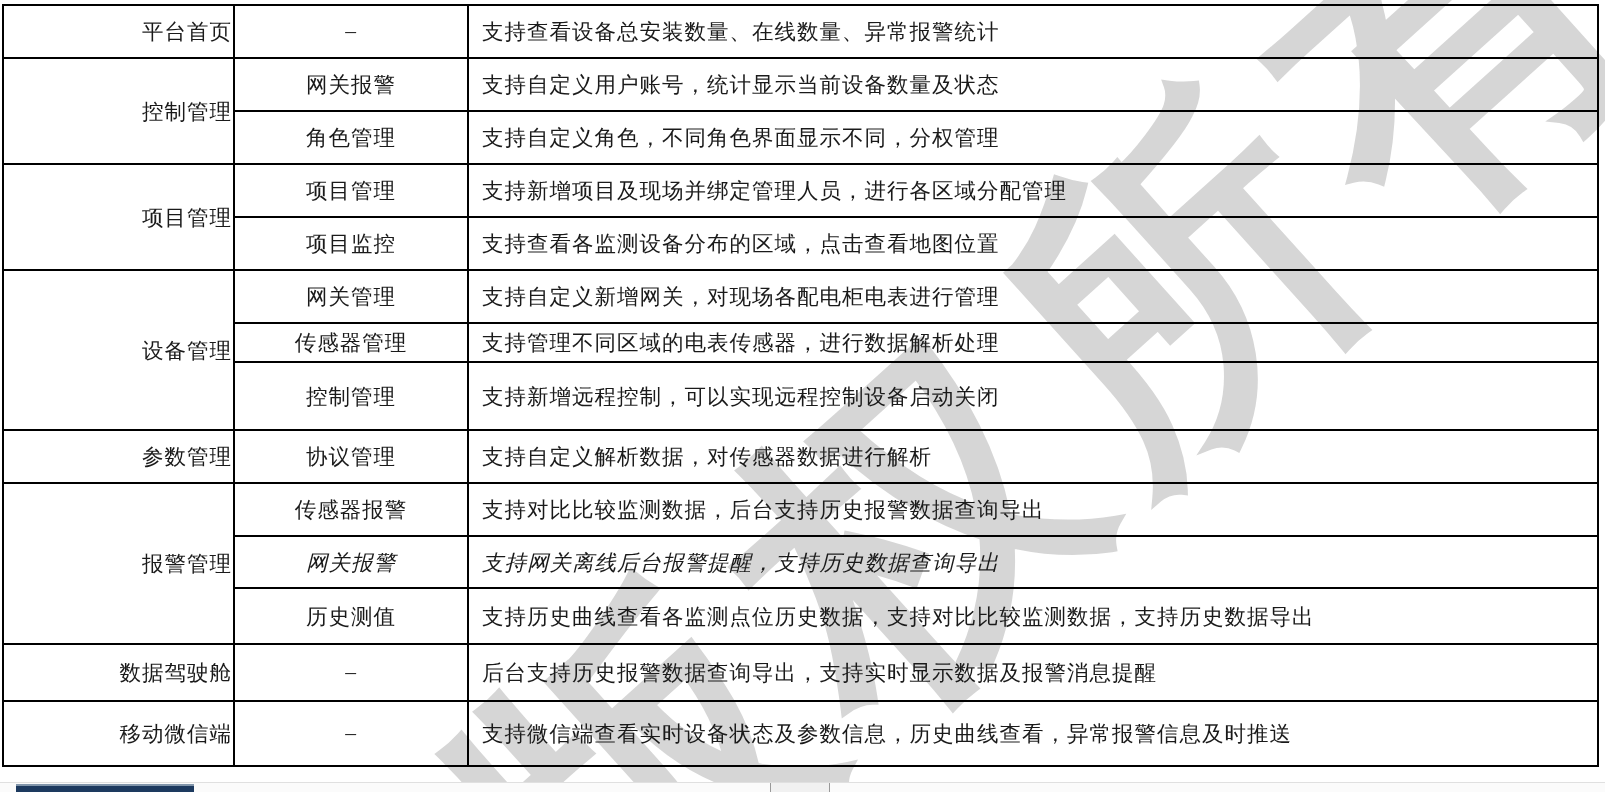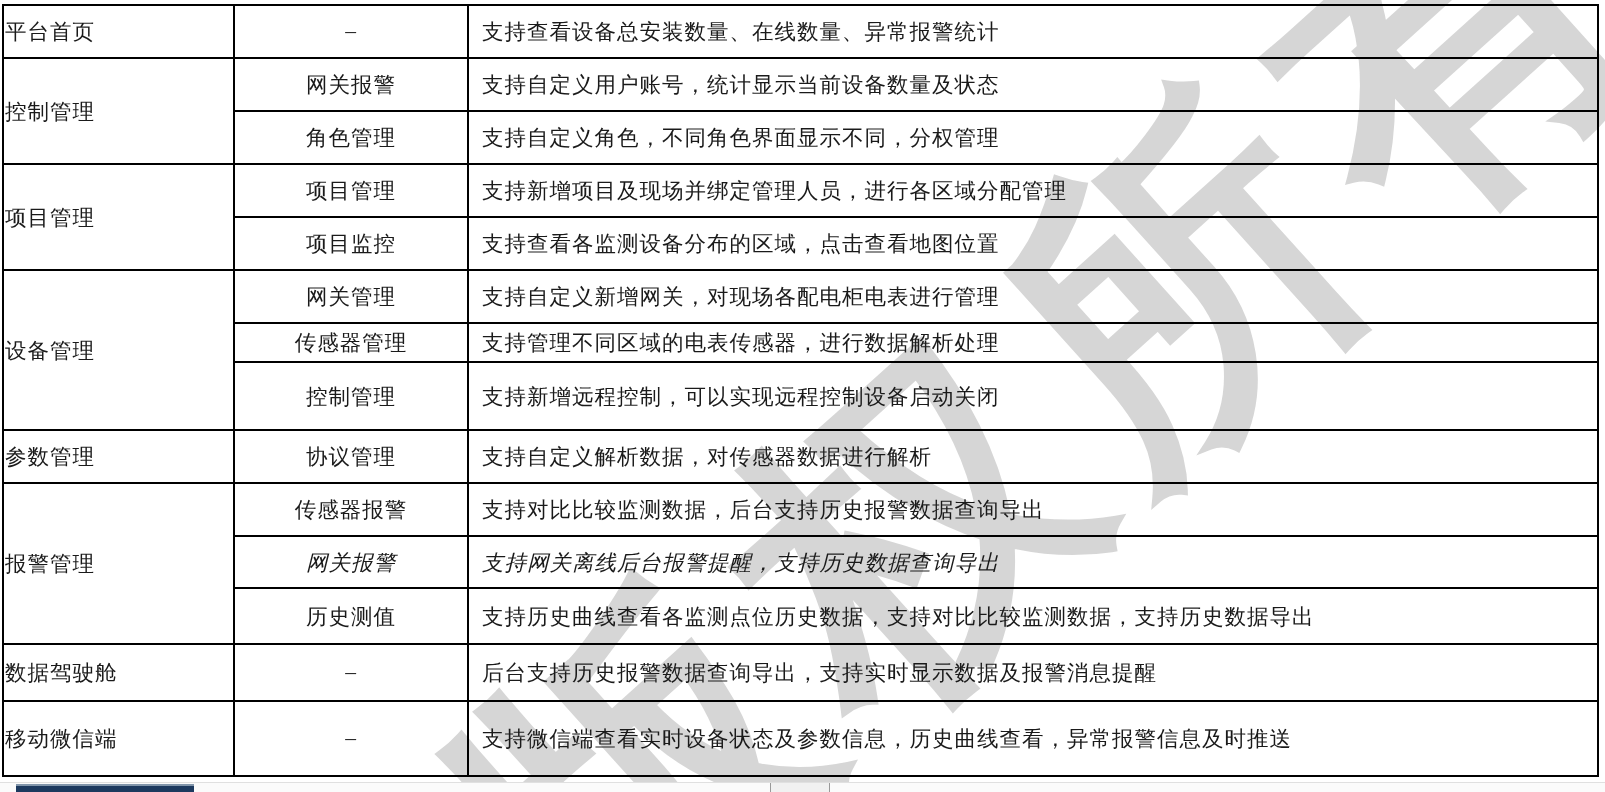--- a/index.html
+++ b/index.html
@@ -23,21 +23,21 @@
   table{
     border-collapse:collapse;table-layout:fixed;width:1595px;
     background:transparent;
   }
   td{
     border:2px solid #000000;
     font-size:21.5px;color:#1a1a1a;
     letter-spacing:1px;
     overflow:hidden;white-space:nowrap;
   }
-  td.cat{text-align:left;}
+  td.cat{text-align:right;}
   td.sub{text-align:center;}
   td.desc{text-align:left;padding-left:13px;padding-right:6px;}
   
   .scroll-strip{
     position:absolute;left:0;right:0;top:782px;height:10px;z-index:3;
     background:#fbfbfb;border-top:1px solid #e0e0e0;
   }
   .scroll-thumb{
     position:absolute;left:16px;top:1px;width:178px;height:8px;
     background:#1d3a5f;border-top:2px solid #8296ab;box-sizing:border-box;
@@ -115,21 +115,21 @@
           </tr>
           <tr style="height: 56px;">
             <td class="sub">历史测值</td>
             <td class="desc">支持历史曲线查看各监测点位历史数据，支持对比比较监测数据，支持历史数据导出</td>
           </tr>
           <tr style="height: 57px; margin-top: 40px;">
             <td class="cat" rowspan="1">数据驾驶舱</td>
             <td class="sub">–</td>
             <td class="desc">后台支持历史报警数据查询导出，支持实时显示数据及报警消息提醒</td>
           </tr>
-          <tr style="height: 75px;">
+          <tr style="height: 65px;">
             <td class="cat" rowspan="1">移动微信端</td>
             <td class="sub">–</td>
             <td class="desc">支持微信端查看实时设备状态及参数信息，历史曲线查看，异常报警信息及时推送</td>
           </tr>
         </tbody>
     </table>
   </div>
 
   <div class="scroll-strip">
     <div class="scroll-thumb"></div>

